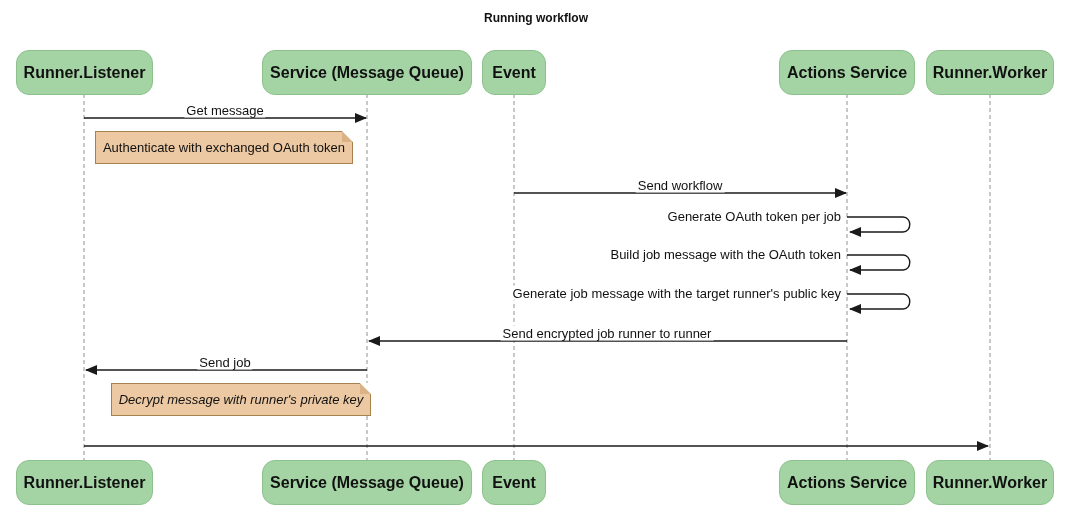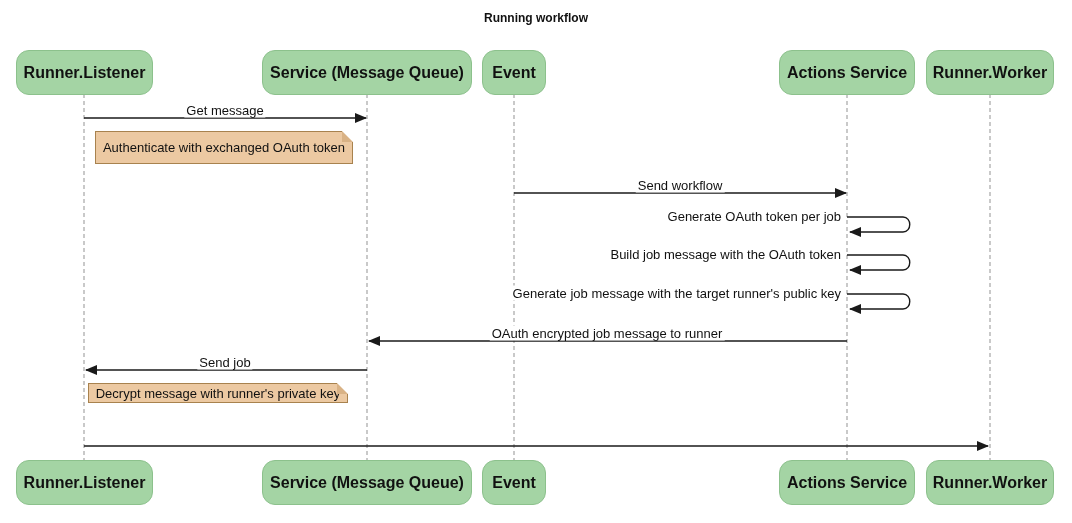--- a/index.html
+++ b/index.html
@@ -163,23 +163,23 @@
   </div>
   <div class="actor" style="left:926px; top:460px; width:128px;">
     <span>Runner.Worker</span>
   </div>
 
   <div class="msg-label" style="left:225px; top:110px;">Get message</div>
   <div class="msg-label" style="left:680px; top:185px;">Send workflow</div>
   <div class="msg-label align-right" style="right:229px; top:216px;">Generate OAuth token per job</div>
   <div class="msg-label align-right" style="right:229px; top:254px;">Build job message with the OAuth token</div>
   <div class="msg-label align-right" style="right:229px; top:293px;">Generate job message with the target runner's public key</div>
-  <div class="msg-label" style="left:607px; top:333px;">OAuth encrypted job message to runner</div>
+  <div class="msg-label" style="left:607px; top:333px;">Send encrypted job runner to runner</div>
   <div class="msg-label" style="left:225px; top:362px;">Send job</div>
 
   <div class="note" style="left:95px; top:131px; width:258px; height:33px;">
     <span>Authenticate with exchanged OAuth token</span>
   </div>
-  <div class="note" style="left:88px; top:383px; width:260px; height:20px;">
+  <div class="note" style="left:111px; top:383px; width:260px; height:33px;font-style:italic;">
     <span>Decrypt message with runner's private key</span>
   </div>
 
 </div>
 
 </body></html>

